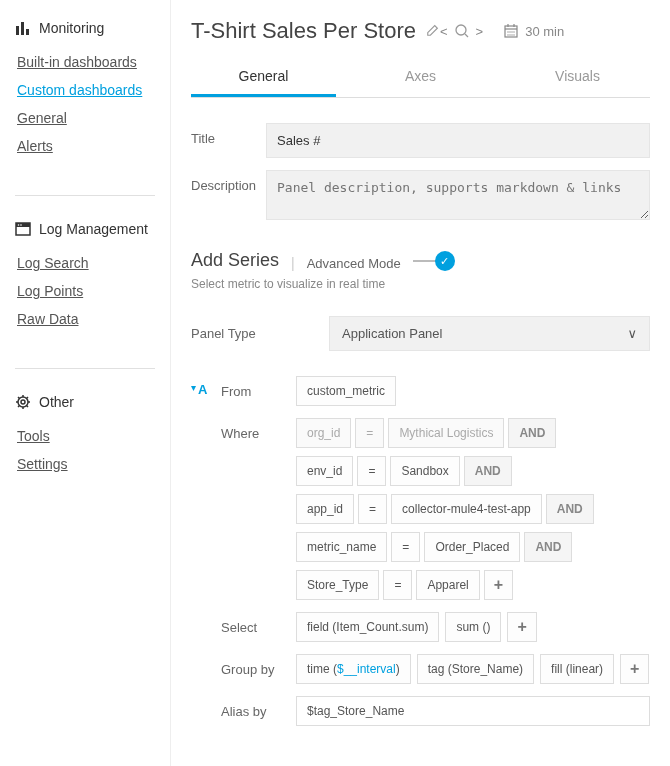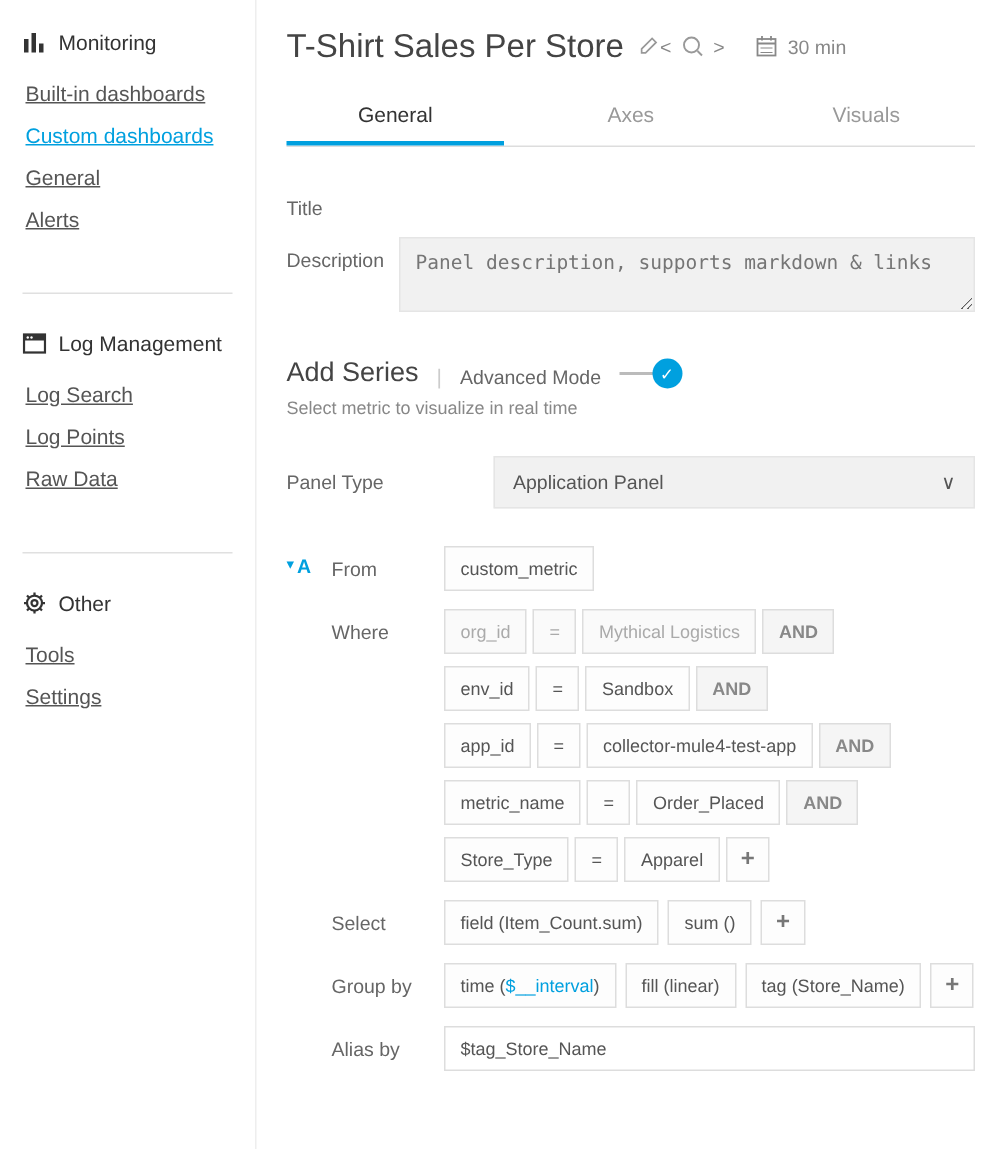--- a/index.html
+++ b/index.html
@@ -153,20 +153,21 @@
     </div>
 
     <div class="tabs">
       <div class="tab active">General</div>
       <div class="tab">Axes</div>
       <div class="tab">Visuals</div>
     </div>
 
     <div class="form-row">
       <div class="form-label">Title</div>
+      <input class="form-input" value="Sales #" style="">
     </div>
     <div class="form-row">
       <div class="form-label">Description</div>
       <textarea class="form-textarea" placeholder="Panel description, supports markdown &amp; links" style=""></textarea>
     </div>
 
     <div class="add-series-row">
       <span class="add-series">Add Series</span>
       <span class="divider-v">|</span>
       <span class="adv-mode">Advanced Mode</span>
@@ -245,22 +246,22 @@
         </div>
 
         <div class="qrow">
           <div class="qlabel">Group by</div>
           <div class="chips">
             <span class="chip">
                 <span>time (</span>
                 <span class="blue">$__interval</span>
                 <span>)</span>
               </span>
+            <span class="chip">tag (Store_Name)</span>
             <span class="chip">fill (linear)</span>
-            <span class="chip">tag (Store_Name)</span>
             <span class="chip plus">+</span>
           </div>
         </div>
 
         <div class="qrow">
           <div class="qlabel">Alias by</div>
           <input class="alias-input" value="$tag_Store_Name" style="">
         </div>
 
       </div>

